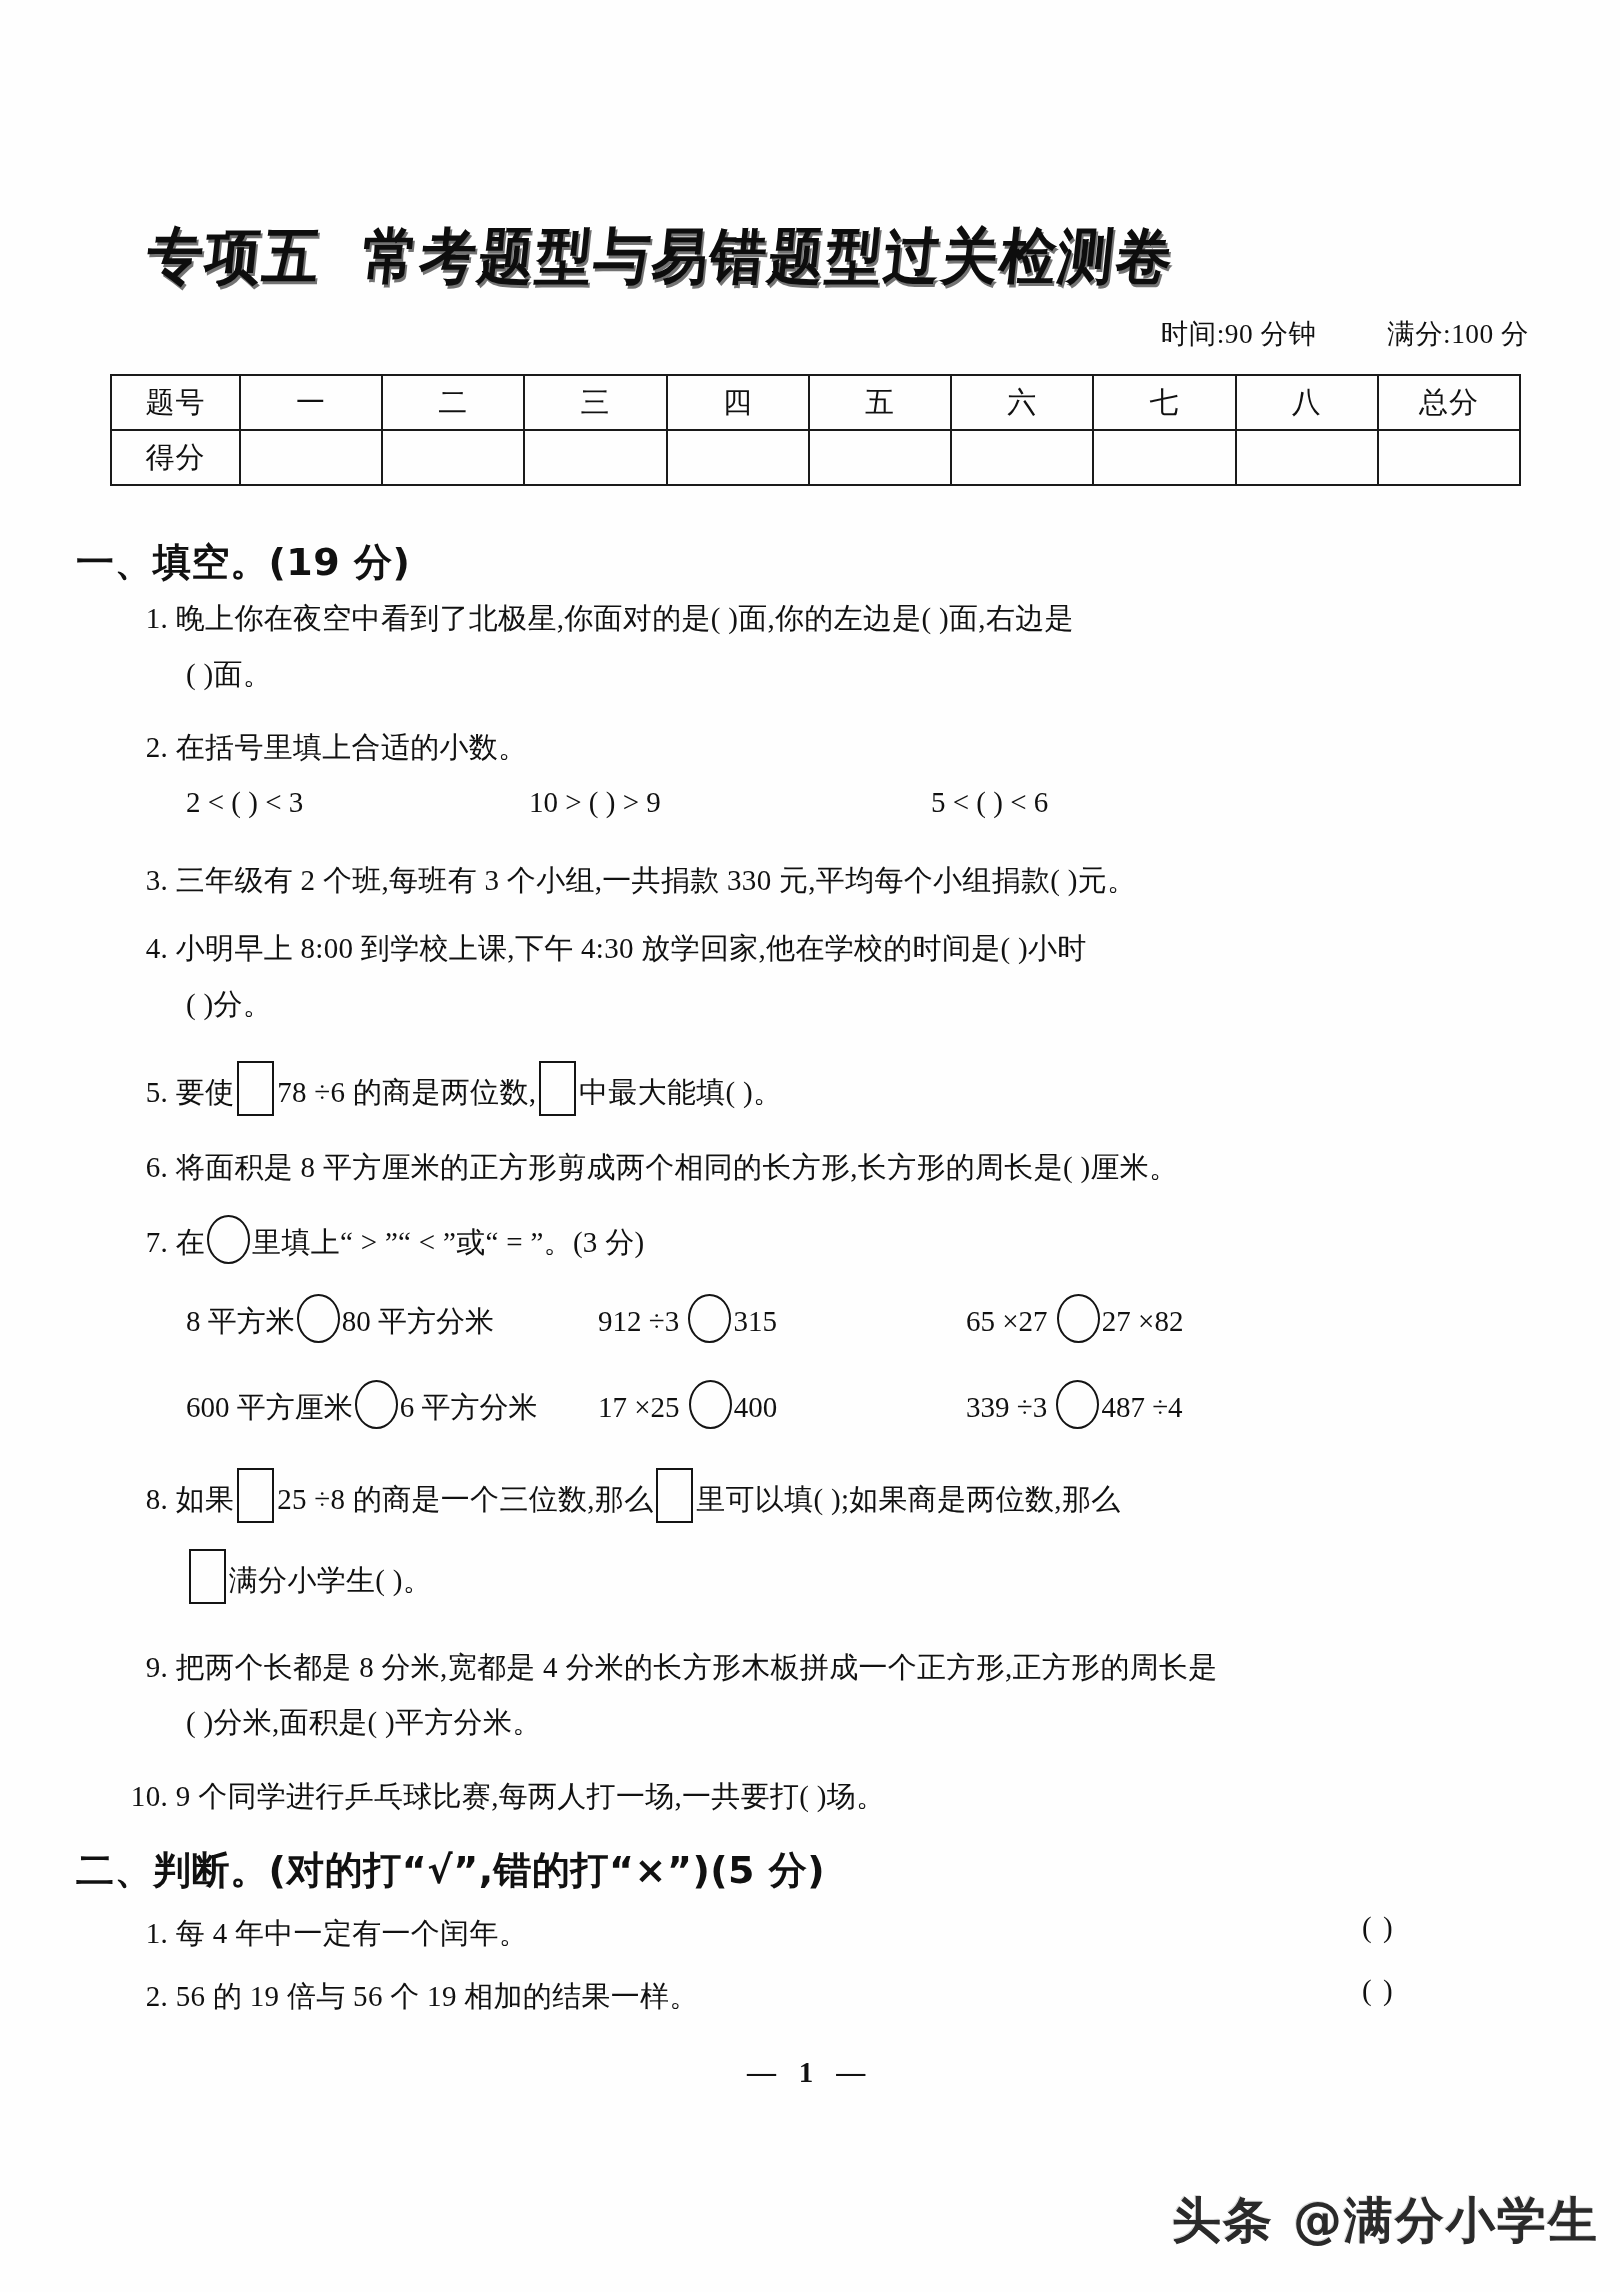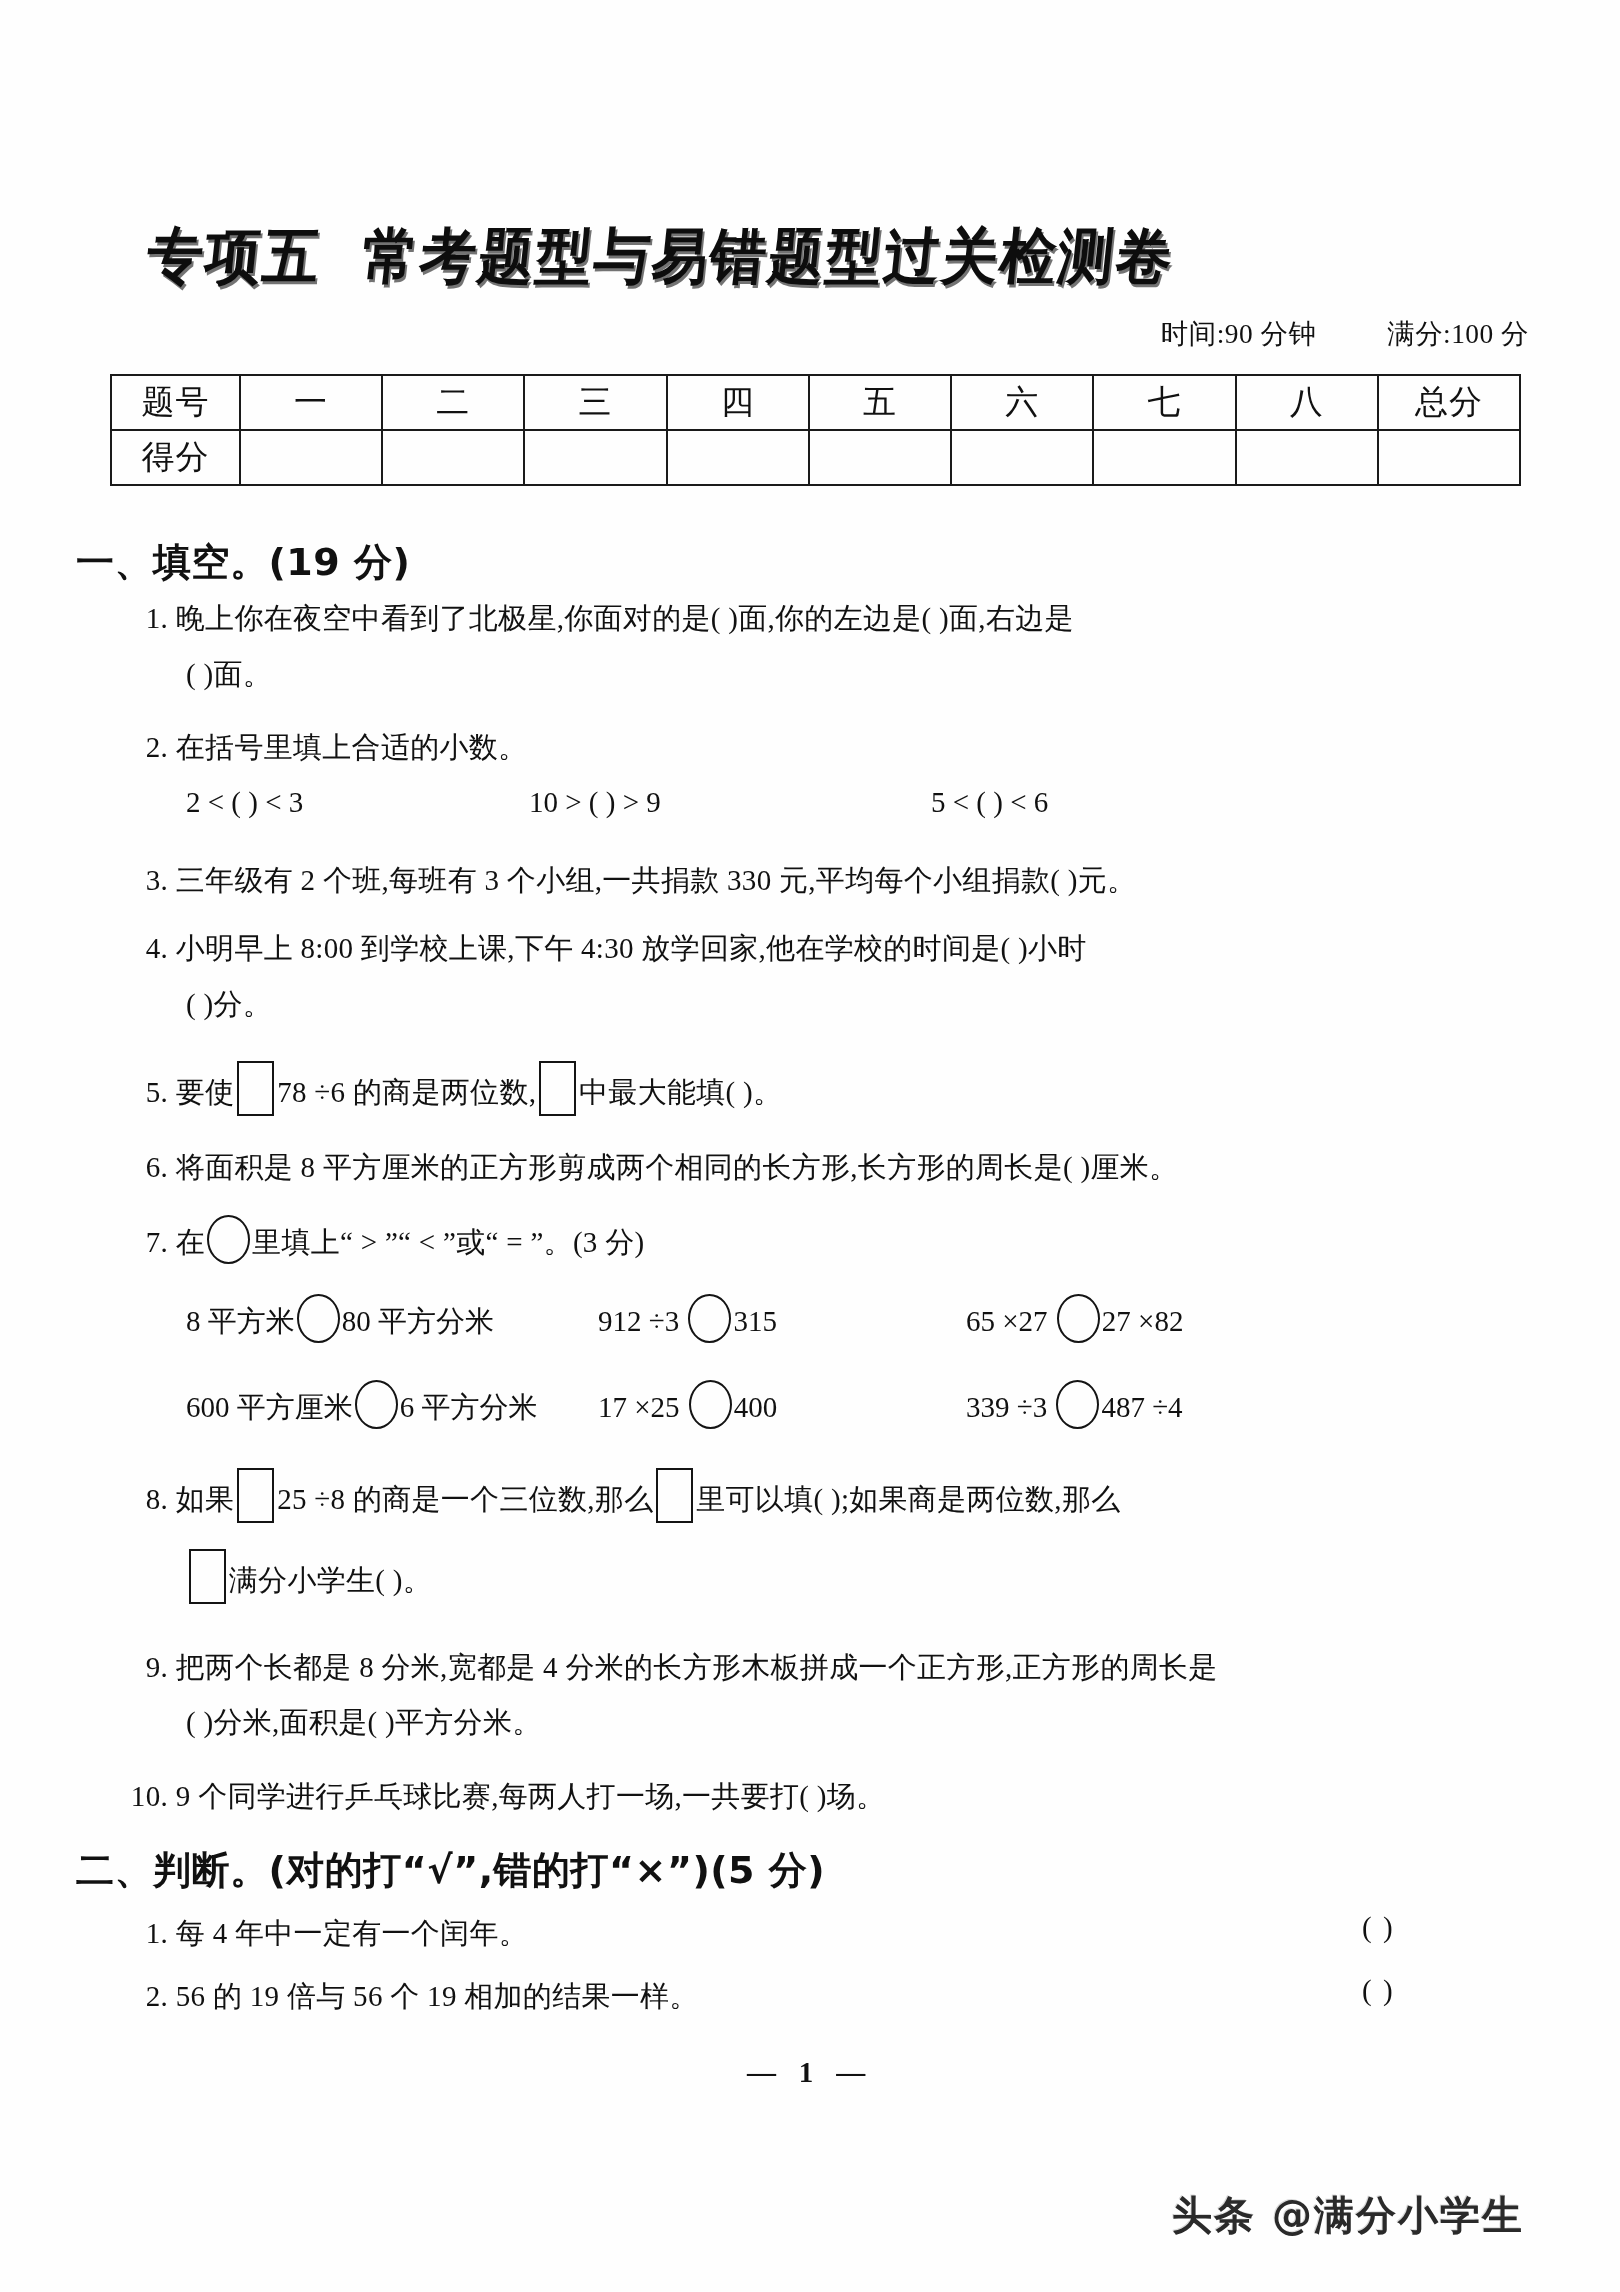--- a/index.html
+++ b/index.html
@@ -65,21 +65,21 @@
     top: 374px;
     width: 1411px;
     border-collapse: collapse;
     table-layout: fixed;
   }
   .score-table td {
     border: 2px solid #1a1a1a;
     height: 51px;
     text-align: center;
     vertical-align: middle;
-    font-size: 33px;
+    font-size: 29px;
     letter-spacing: 1px;
   }
   .score-table td.lbl { width: 125px; }
 
   
   .section-head {
     position: absolute;
     left: 76px;
     font-family: "DejaVu Sans", sans-serif;
     font-weight: 700;
@@ -158,21 +158,21 @@
     font-weight: 700;
     letter-spacing: 7.8px;
   }
 
   
   .watermark {
     position: absolute;
     left: 1172px;
     top: 2188px;
     font-family: "DejaVu Sans", sans-serif;
-    font-size: 40px;
+    font-size: 49px;
     font-weight: 700;
     color: #2a2a2a;
     letter-spacing: 2px;
     text-shadow: 2px 2px 2px rgba(255,255,255,0.9), -1px -1px 0 rgba(0,0,0,0.15);
     white-space: nowrap;
   }
 </style>
 </head>
 <body>
 

